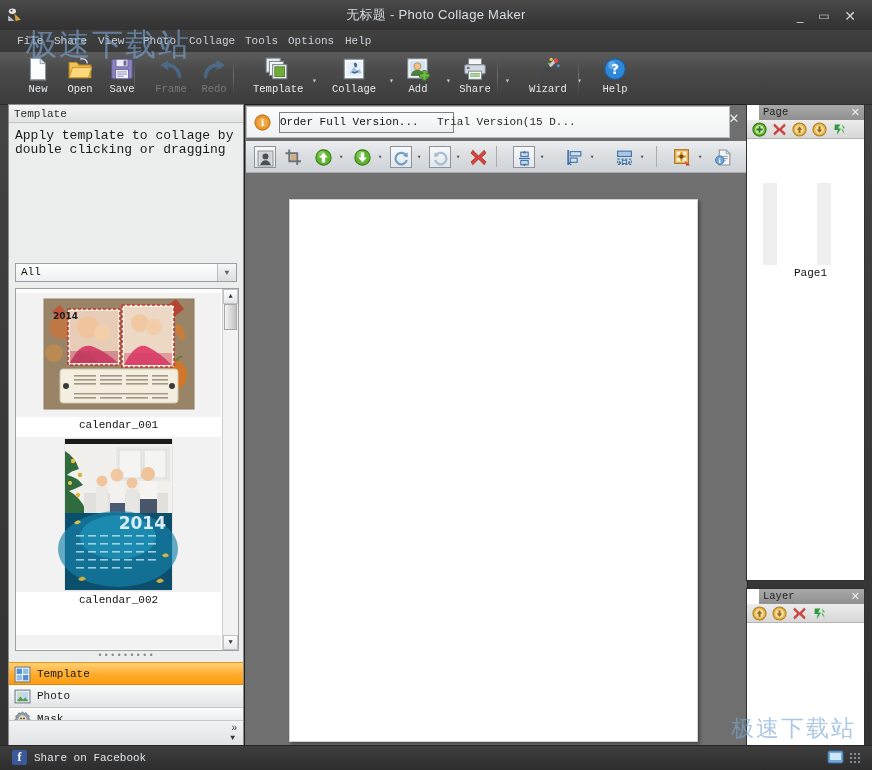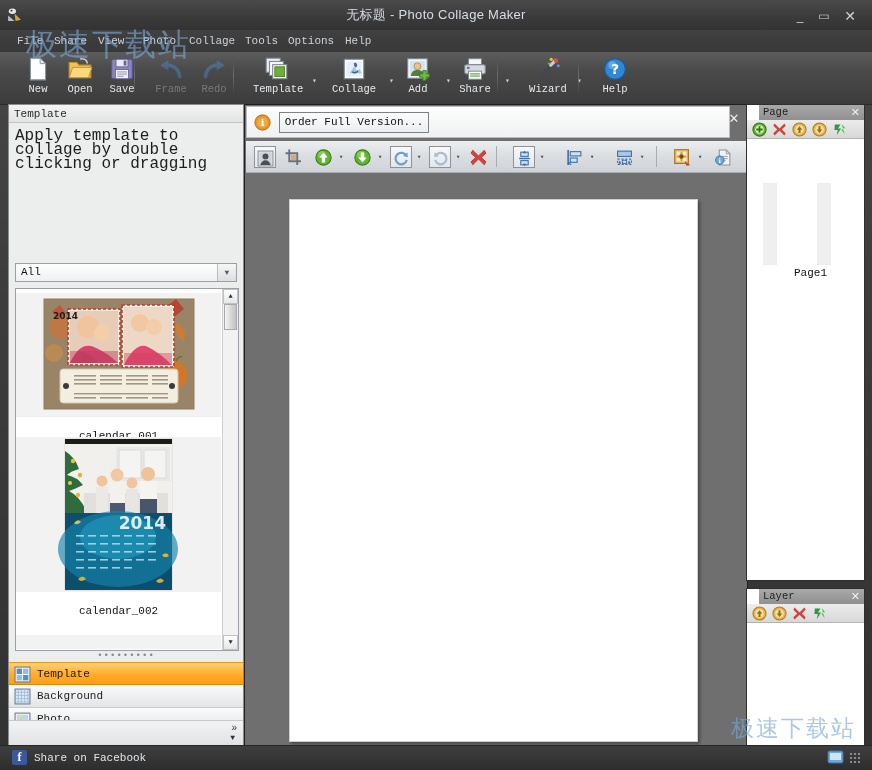--- a/index.html
+++ b/index.html
@@ -89,21 +89,21 @@
   }
   #lp-header {
     position:absolute; left:0; top:0; width:234px; height:18px;
     background:linear-gradient(180deg,#f4f4f4 0%, #e2e3e3 100%);
     border-bottom:1px solid #c3c3c3;
     color:#2b2b2b; font-size:11px; line-height:18px; padding-left:5px;
     box-sizing:border-box;
   }
   #lp-desc {
     position:absolute; left:6px; top:24px; width:222px;
-    color:#1c1c1c; font-size:16px; line-height:14px;
+    color:#1c1c1c; font-size:13px; line-height:14px;
   }
   #lp-combo {
     position:absolute; left:6px; top:158px; width:222px; height:19px;
     background:linear-gradient(180deg,#fefefe 0%, #eef0f1 100%);
     border:1px solid #9aa0a6; box-sizing:border-box;
   }
   #lp-combo .val {
     position:absolute; left:5px; top:0; height:17px; line-height:17px;
     font-size:11px; color:#111;
   }
@@ -116,21 +116,21 @@
   #tpl-list {
     position:absolute; left:6px; top:183px; width:222px; height:361px;
     background:#fff; border:1px solid #9aa0a6; overflow:hidden;
   }
   .tpl-card { position:absolute; left:0; width:205px; text-align:center; }
   .tpl-thumb-wrap {
     margin:0 auto; background:#f2f2f2;
     display:block; overflow:hidden; position:relative;
   }
   .tpl-cap {
-    display:block; font-size:11px; color:#111; margin-top:13px;
+    display:block; font-size:11px; color:#111; margin-top:2px;
     font-family:"Liberation Mono", monospace;
   }
   
   .vsb {
     position:absolute; right:0; top:0; width:15px; bottom:0;
     background:#f2f2f2; border-left:1px solid #cfcfcf;
   }
   .vsb .arrowb {
     position:absolute; left:0; width:15px; height:15px;
     background:linear-gradient(180deg,#fdfdfd 0%,#e6e6e6 100%);
@@ -183,24 +183,24 @@
     position:absolute; left:244px; top:104px; width:502px; height:643px;
     background:#6f6f6f; border:1px solid #202020;
   }
   #trial-bar {
     position:absolute; left:1px; top:1px; width:484px; height:32px;
     background:linear-gradient(180deg,#fdfdfd 0%, #f0f1f2 100%);
     border:1px solid #b9bcc0; box-sizing:border-box;
   }
   #trial-ic { position:absolute; left:7px; top:7px; width:17px; height:17px; }
   #order-btn {
-    position:absolute; left:32px; top:5px; width:150px; height:21px;
+    position:absolute; left:32px; top:5px; width:175px; height:21px;
     background:linear-gradient(180deg,#fcfcfc 0%, #eceef0 100%);
     border:1px solid #7e8287; box-sizing:border-box;
-    font-size:11px; color:#111; text-align:center; line-height:19px;
+    font-size:11px; color:#111; text-align:left; line-height:19px;
     font-family:"Liberation Mono", monospace;
   }
   #trial-txt {
     position:absolute; left:190px; top:5px; height:21px; line-height:21px;
     font-size:11px; color:#2a2a2a; font-family:"Liberation Mono", monospace;
   }
   #trial-close {
     position:absolute; right:5px; top:6px; width:16px; height:16px;
     text-align:center; line-height:16px; color:#e9e9e9; font-size:13px;
     font-family:"Liberation Sans", sans-serif;
@@ -671,32 +671,20 @@
             <rect x="1" y="1" width="14" height="14" fill="#f4f7fa" stroke="#6d7a88"></rect>
             <rect x="2.5" y="2.5" width="5" height="5" fill="#4f8fd0"></rect>
             <rect x="8.5" y="2.5" width="5" height="5" fill="#8fbde8"></rect>
             <rect x="2.5" y="8.5" width="5" height="5" fill="#8fbde8"></rect>
             <rect x="8.5" y="8.5" width="5" height="5" fill="#4f8fd0"></rect>
           </svg>
         </span>
         <span class="cat-lb">Template</span>
       </div>
 
-      <div class="cat-row">
-        <span class="cat-ic">
-          <svg class="ic16" viewBox="0 0 16 16">
-            <rect x="1" y="1" width="14" height="14" fill="#dce9f6" stroke="#6d7a88"></rect>
-            <g stroke="#93b6d8" stroke-width=".7">
-              <path d="M1 4 H15 M1 7 H15 M1 10 H15 M1 13 H15"></path>
-              <path d="M4 1 V15 M7 1 V15 M10 1 V15 M13 1 V15"></path>
-            </g>
-          </svg>
-        </span>
-        <span class="cat-lb">Background</span>
-      </div>
 
       <div class="cat-row">
         <span class="cat-ic">
           <svg class="ic16" viewBox="0 0 16 16">
             <rect x="1" y="2" width="14" height="12" fill="#f7fafc" stroke="#6d7a88"></rect>
             <rect x="2.5" y="3.5" width="11" height="9" fill="#bcd9f0"></rect>
             <circle cx="5.5" cy="6" r="1.4" fill="#f3dc6a"></circle>
             <path d="M2.5 12.5 l3.5 -4.5 2.6 3 2 -2.2 2.9 3.7 Z" fill="#5b9a4c"></path>
           </svg>
         </span>
@@ -740,20 +728,21 @@
 
     <div id="trial-bar">
       <span id="trial-ic">
         <svg class="ic16" viewBox="0 0 16 16">
           <circle cx="8" cy="8" r="7.2" fill="#e8922a" stroke="#b76d16" stroke-width=".9"></circle>
           <circle cx="8" cy="8" r="5" fill="#f0a944"></circle>
           <text x="8" y="11.6" font-size="9" font-family="DejaVu Serif" font-weight="bold" fill="#fff" text-anchor="middle">i</text>
         </svg>
       </span>
       <div id="order-btn">Order Full Version...</div>
+      <span id="trial-txt">Trial Version(15 D...</span>
     </div>
     <div id="trial-close">✕</div>
 
     <div id="doc-toolbar">
 
       <div class="tb framed" style="left:8px">
         <svg class="ic16" viewBox="0 0 16 16">
           <rect x="1" y="1" width="14" height="14" fill="#e9eaec" stroke="#8b9098"></rect>
           <rect x="2.2" y="2.2" width="11.6" height="11.6" fill="#cfd3d8"></rect>
           <circle cx="8" cy="6" r="2.8" fill="#4a4f56"></circle>

